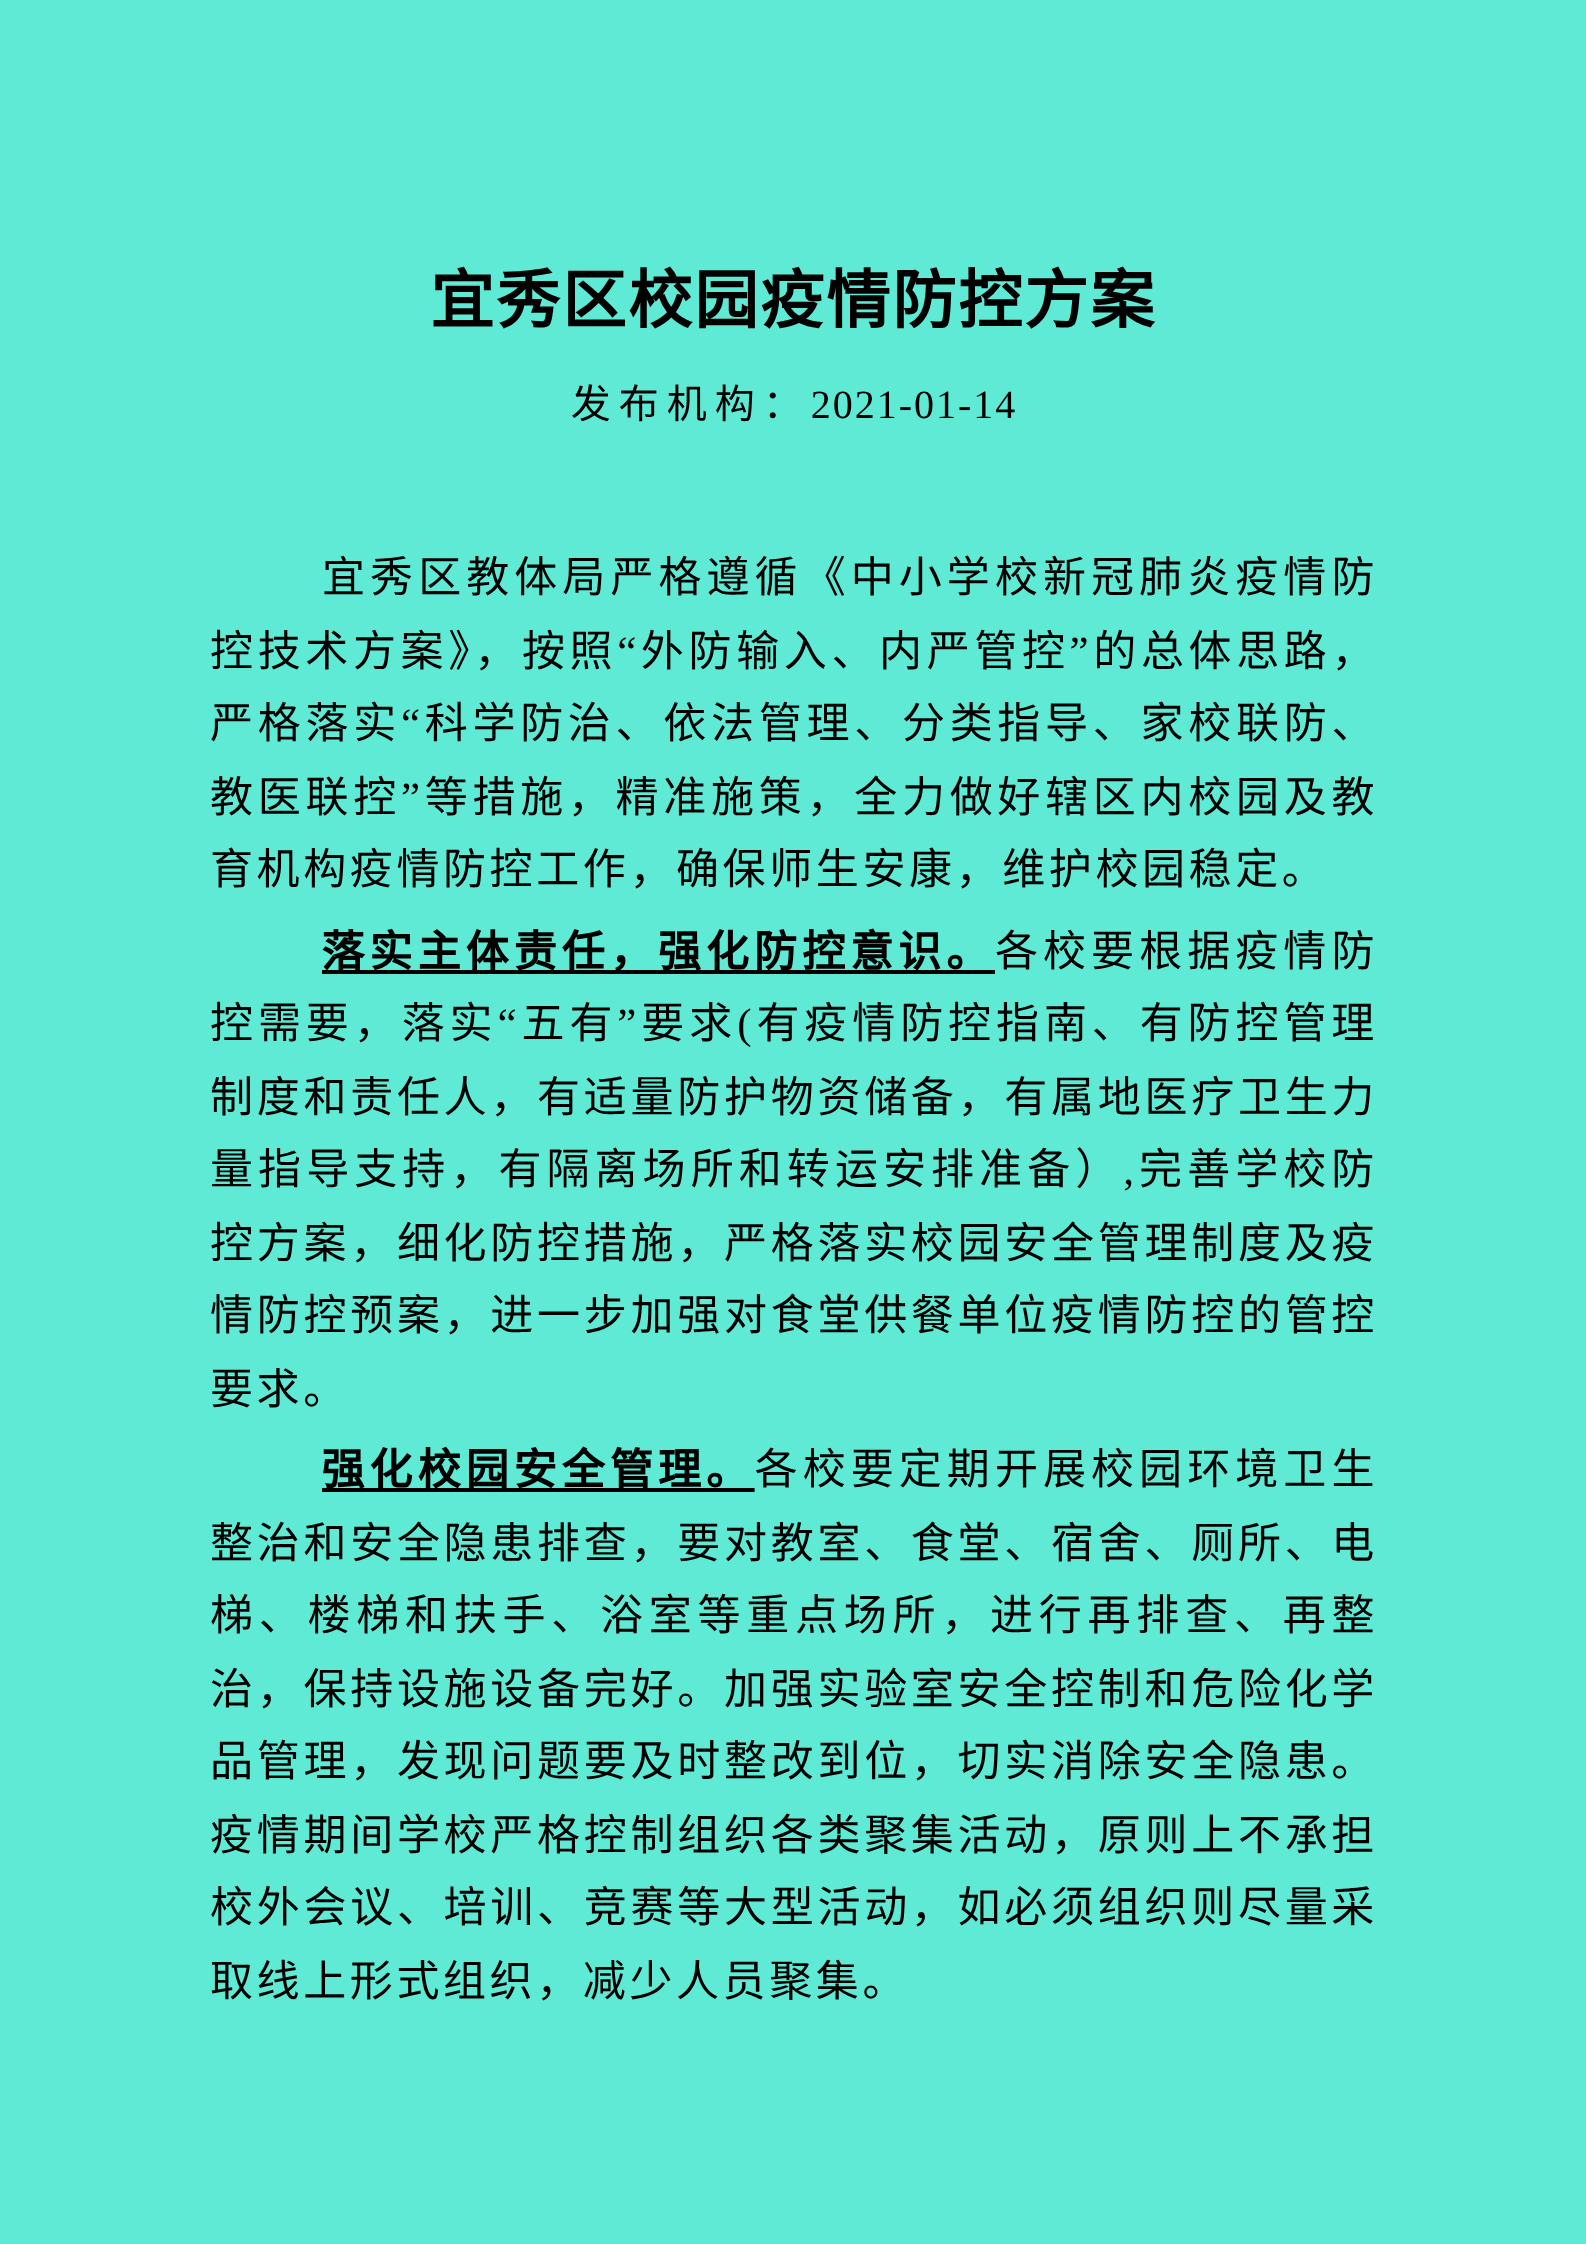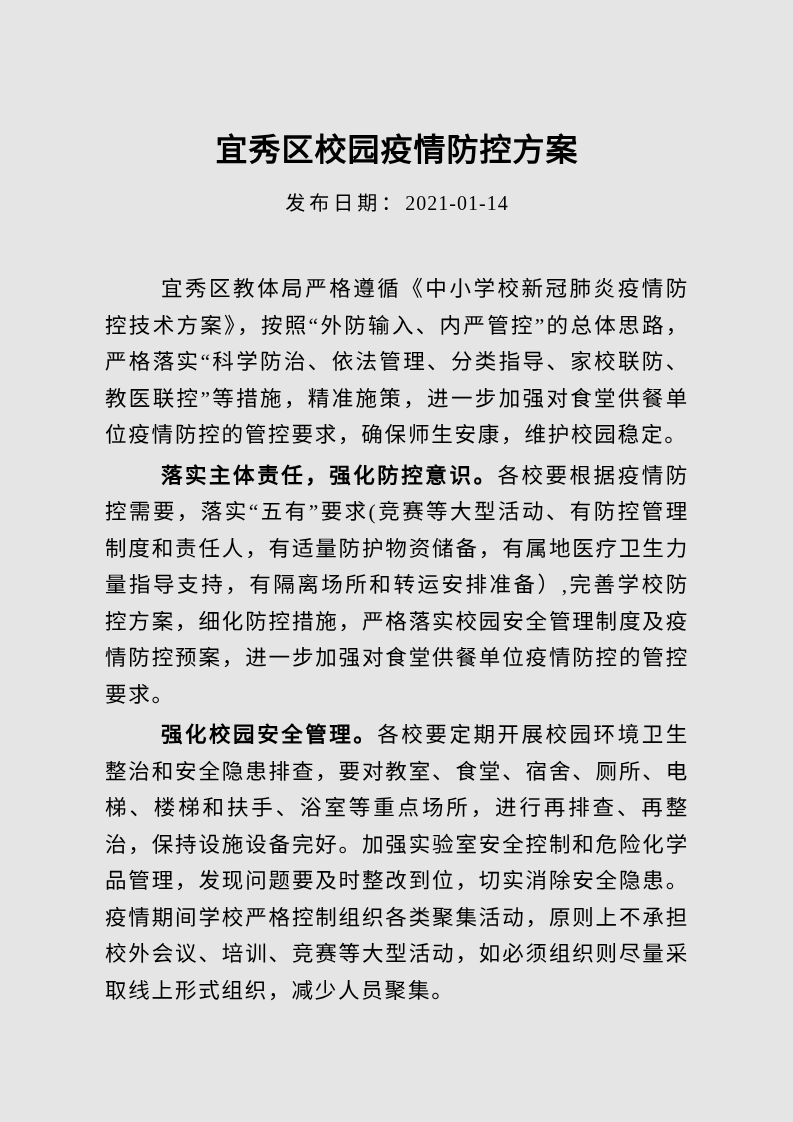--- a/index.html
+++ b/index.html
@@ -4,21 +4,21 @@
 <style>
   html, body {
     margin: 0;
     padding: 0;
     background: #ffffff;
   }
   .page {
     position: relative;
     width: 793px;
     height: 1122px;
-    background: #e5e5e5;
+    background: #5eead4;
     color: #000000;
     box-sizing: border-box;
     padding: 128px 104px 0 105px;
     overflow: hidden;
     font-family: "Liberation Serif", "DejaVu Serif", serif;
   }
   .doc-title {
     margin: 0;
     text-align: center;
     font-size: 32px;
@@ -53,37 +53,38 @@
     text-align: justify;
   }
   .doc-body p {
     margin: 0 0 4px 0;
     text-indent: 56px;
   }
   .doc-body p:last-child { margin-bottom: 4px; }
   .lead {
     font-weight: 700;
     font-family: "Liberation Sans", "DejaVu Sans", sans-serif;
+    text-decoration: underline;
   }
 </style>
 </head>
 <body>
 
 <div class="page">
 
   <h1 class="doc-title">宜秀区校园疫情防控方案</h1>
 
   <div class="meta-line date">
-    <span class="meta-label">发布日期：</span><span class="meta-value">2021-01-14</span>
+    <span class="meta-label">发布机构：</span><span class="meta-value">2021-01-14</span>
   </div>
 
 
   <div class="doc-body">
 
-    <p><span class="lead"></span><span>宜秀区教体局严格遵循《中小学校新冠肺炎疫情防控技术方案》，按照“外防输入、内严管控”的总体思路，严格落实“科学防治、依法管理、分类指导、家校联防、教医联控”等措施，精准施策，进一步加强对食堂供餐单位疫情防控的管控要求，确保师生安康，维护校园稳定。</span></p>
+    <p><span class="lead"></span><span>宜秀区教体局严格遵循《中小学校新冠肺炎疫情防控技术方案》，按照“外防输入、内严管控”的总体思路，严格落实“科学防治、依法管理、分类指导、家校联防、教医联控”等措施，精准施策，全力做好辖区内校园及教育机构疫情防控工作，确保师生安康，维护校园稳定。</span></p>
 
-    <p><span class="lead">落实主体责任，强化防控意识。</span><span>各校要根据疫情防控需要，落实“五有”要求(竞赛等大型活动、有防控管理制度和责任人，有适量防护物资储备，有属地医疗卫生力量指导支持，有隔离场所和转运安排准备）,完善学校防控方案，细化防控措施，严格落实校园安全管理制度及疫情防控预案，进一步加强对食堂供餐单位疫情防控的管控要求。</span></p>
+    <p><span class="lead">落实主体责任，强化防控意识。</span><span>各校要根据疫情防控需要，落实“五有”要求(有疫情防控指南、有防控管理制度和责任人，有适量防护物资储备，有属地医疗卫生力量指导支持，有隔离场所和转运安排准备）,完善学校防控方案，细化防控措施，严格落实校园安全管理制度及疫情防控预案，进一步加强对食堂供餐单位疫情防控的管控要求。</span></p>
 
     <p><span class="lead">强化校园安全管理。</span><span>各校要定期开展校园环境卫生整治和安全隐患排查，要对教室、食堂、宿舍、厕所、电梯、楼梯和扶手、浴室等重点场所，进行再排查、再整治，保持设施设备完好。加强实验室安全控制和危险化学品管理，发现问题要及时整改到位，切实消除安全隐患。疫情期间学校严格控制组织各类聚集活动，原则上不承担校外会议、培训、竞赛等大型活动，如必须组织则尽量采取线上形式组织，减少人员聚集。</span></p>
 
   </div>
 
 </div>
 
 </body></html>

